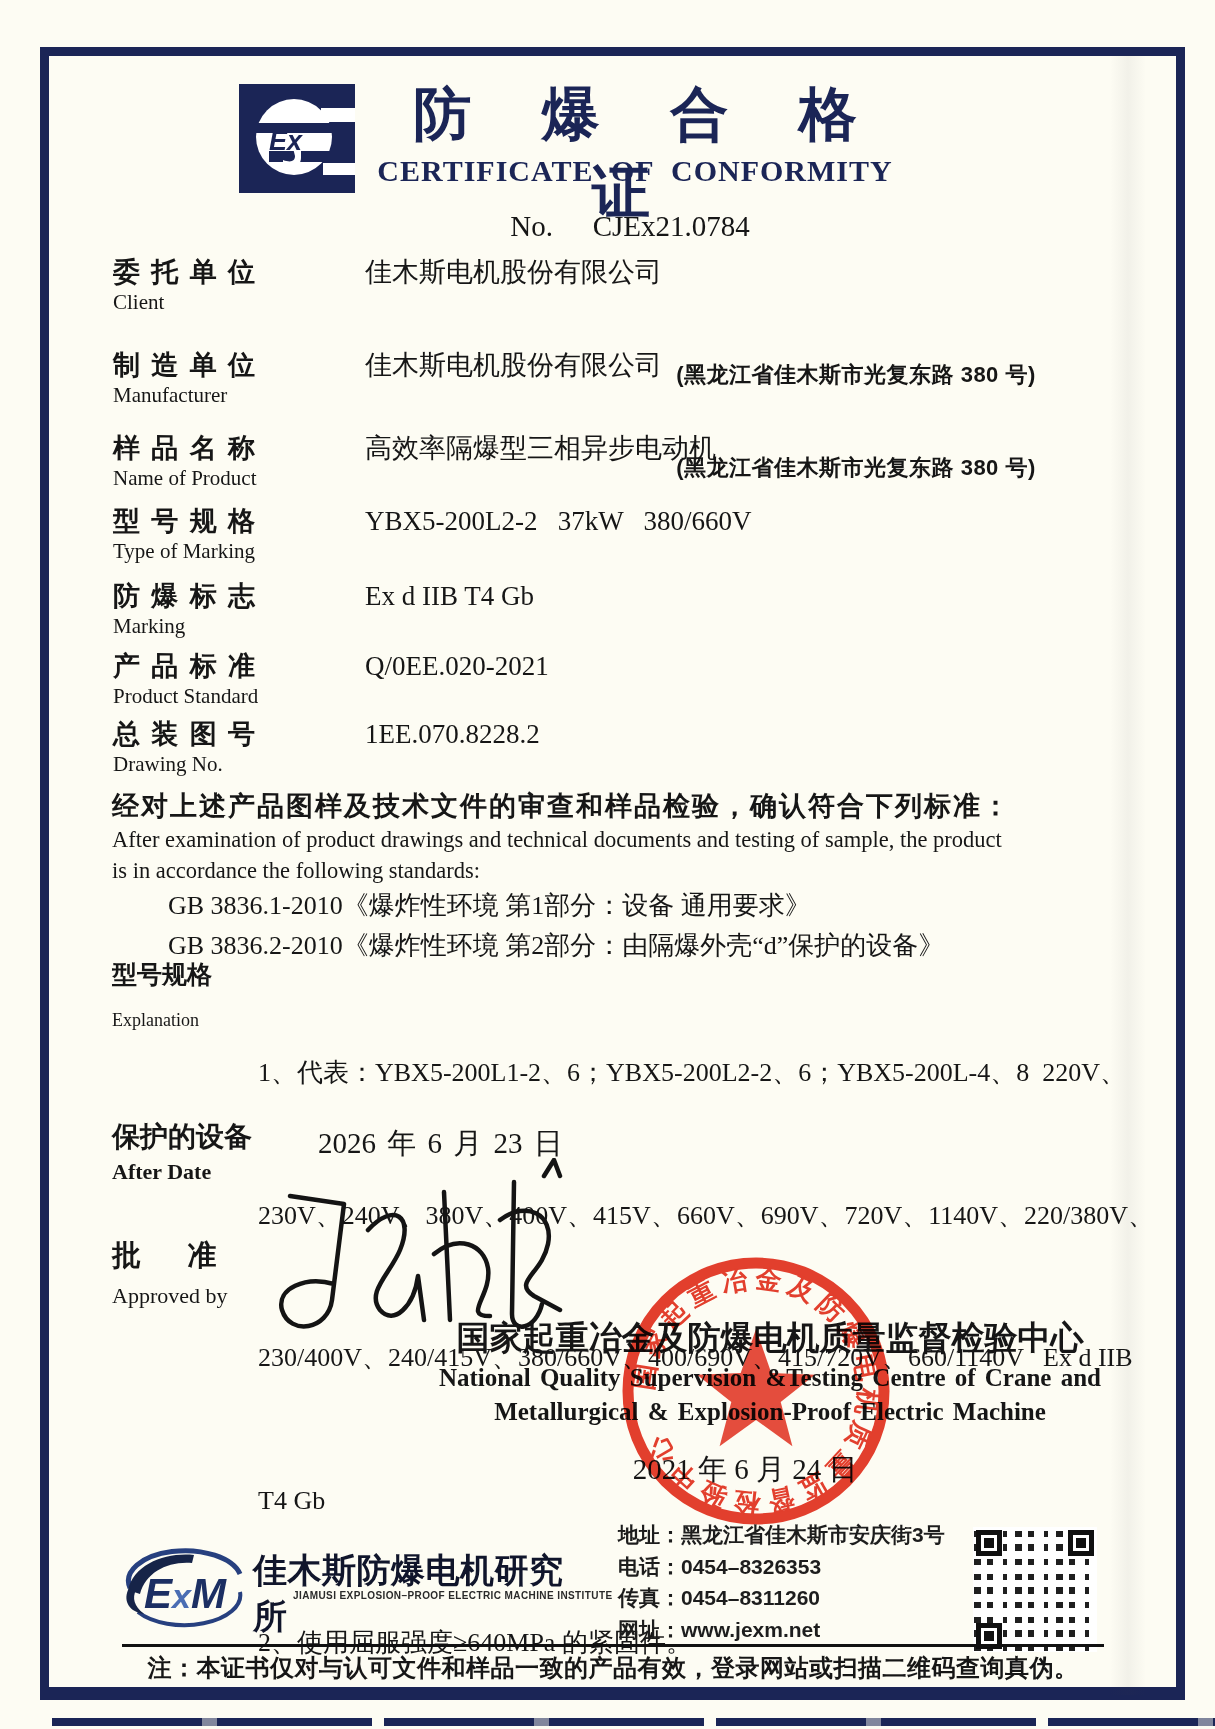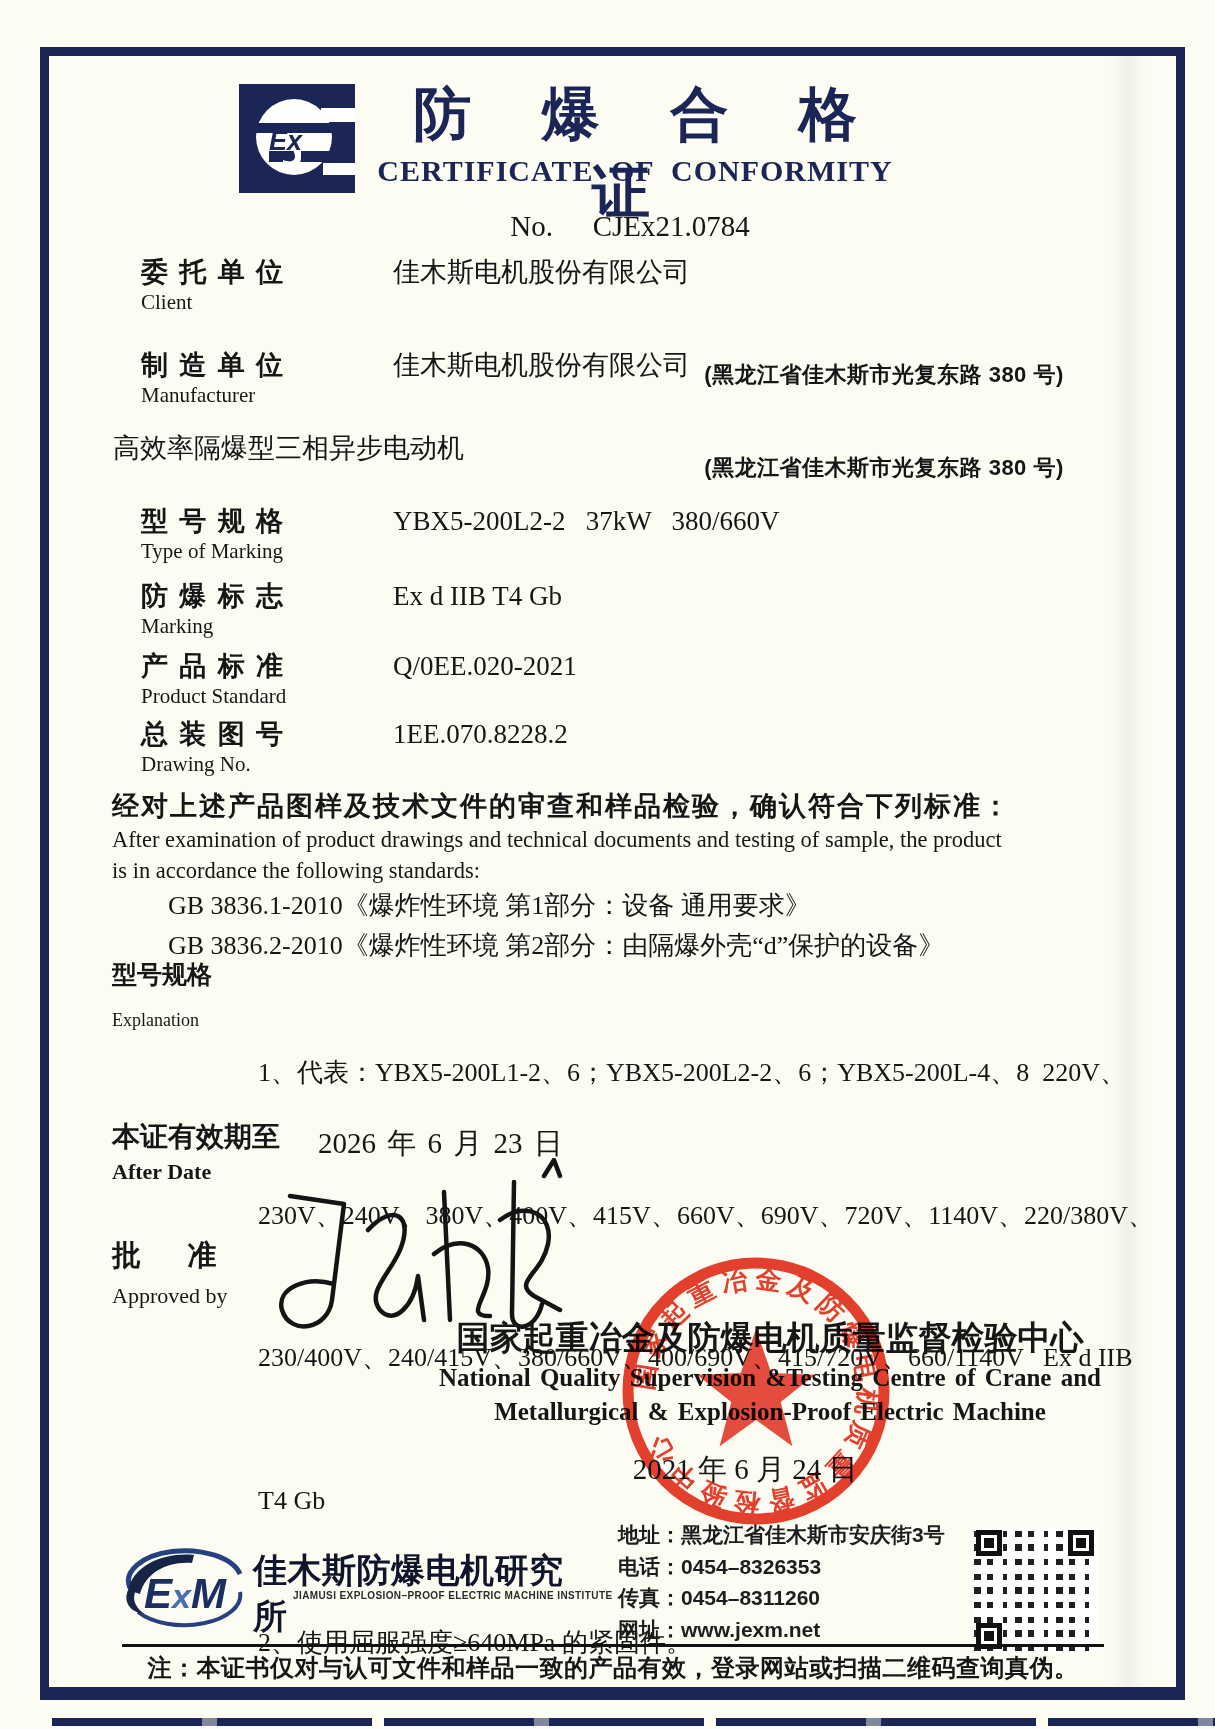--- a/index.html
+++ b/index.html
@@ -22,21 +22,21 @@
   
   .title-cn{left:355px;top:76px;width:560px;text-align:center;font-size:58px;font-weight:bold;
             color:var(--navy);letter-spacing:28px;text-indent:28px;}
   .title-en{left:355px;top:146px;width:560px;text-align:center;font-size:30px;font-weight:bold;
             color:var(--navy);letter-spacing:1px;word-spacing:9px;margin-top:8px;}
   .cert-no{left:300px;top:210px;width:660px;text-align:center;font-size:29px;word-spacing:6px;}
   
   .exlogo{left:239px;top:84px;width:116px;height:109px;}
   
   .frow{left:113px;width:1030px;display:flex;}
-  .flab{width:252px;flex:0 0 252px;margin-left:28px;}
+  .flab{width:252px;flex:0 0 252px;}
   .flab .cn{font-size:27px;font-weight:bold;letter-spacing:.42em;line-height:33px;}
   .flab .en{font-size:21px;line-height:26px;}
   .fval{font-size:27px;line-height:33px;}
   .fval .note{font-size:22px;line-height:40px;}
   
   .st-cn{left:112px;top:788px;width:1000px;font-size:27px;font-weight:bold;letter-spacing:2px;}
   .st-en{left:112px;top:824px;width:1010px;font-size:22.5px;line-height:31px;}
   .st-std{left:168px;top:886px;width:980px;font-size:26px;line-height:40px;}
   
   .exp-lab{left:112px;top:958px;width:170px;}
@@ -111,20 +111,24 @@
   </div>
   <div class="abs frow" style="top:349px">
     <div class="flab">
         <div class="cn">制造单位</div>
       <div class="en">Manufacturer</div>
       </div>
     <div class="fval pre"><div>佳木斯电机股份有限公司</div>
       <div class="note">(黑龙江省佳木斯市光复东路 380 号)</div></div>
   </div>
   <div class="abs frow" style="top:432px">
+    <div class="flab">
+        <div class="cn">样品名称</div>
+      <div class="en">Name of Product</div>
+      </div>
     <div class="fval pre"><div>高效率隔爆型三相异步电动机</div></div>
   </div>
   <div class="abs frow" style="top:505px">
     <div class="flab">
         <div class="cn">型号规格</div>
       <div class="en">Type of Marking</div>
       </div>
     <div class="fval pre"><div>YBX5-200L2-2   37kW   380/660V</div></div>
   </div>
   <div class="abs frow" style="top:580px">
@@ -165,21 +169,21 @@
   </div>
   <div class="abs exp-lines pre">
     <div>1、代表：YBX5-200L1-2、6；YBX5-200L2-2、6；YBX5-200L-4、8  220V、</div>
     <div>230V、240V、380V、400V、415V、660V、690V、720V、1140V、220/380V、</div>
     <div>230/400V、240/415V、380/660V、400/690V、415/720V、660/1140V   Ex d IIB</div>
     <div>T4 Gb</div>
     <div>2、使用屈服强度≥640MPa 的紧固件。</div>
   </div>
 
   <div class="abs valid-lab">
-    <div class="cn">本证有效期至</div>
+    <div class="cn">保护的设备</div>
     <div class="en">After Date</div>
   </div>
   <div class="abs valid-val">2026 年 6 月 23 日</div>
 
   <div class="abs appr-lab">
     <div class="cn">批准</div>
     <div class="en">Approved by</div>
   </div>
   <div class="abs sig">
     <svg width="345" height="190" viewBox="0 0 345 190">

